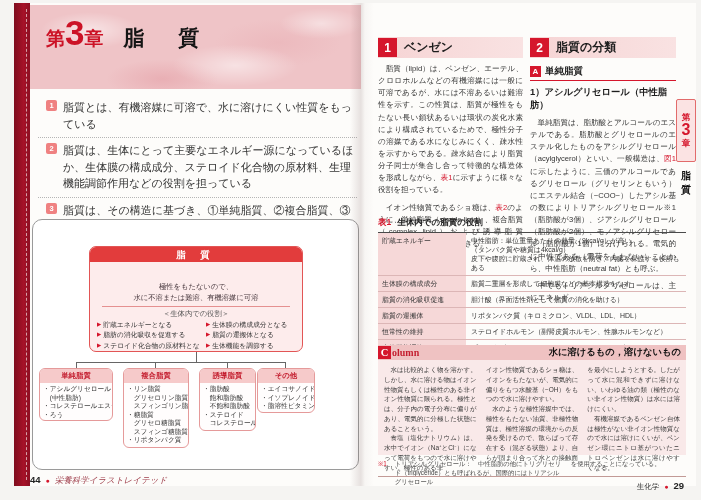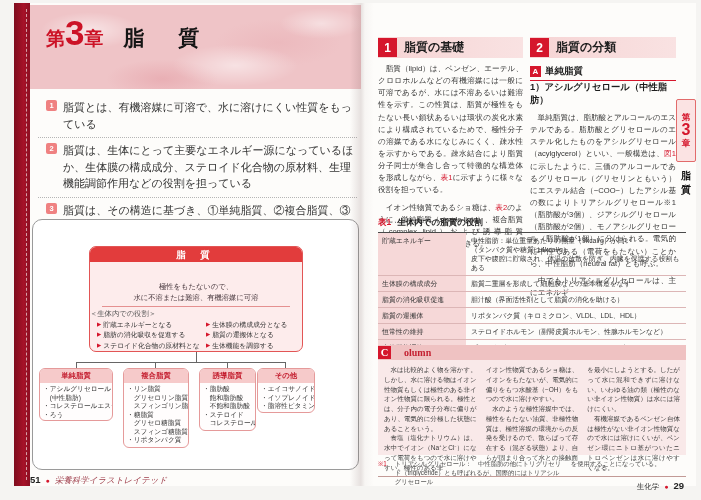--- a/index.html
+++ b/index.html
@@ -40,21 +40,21 @@
   .pt-num { flex:none; width:11px; height:11px; margin-top:1px; background:#ef8181; color:#fff; font-size:7.5px; font-weight:bold; display:flex; align-items:center; justify-content:center; border-radius:2px; }
   .pt-text { font-size:11px; font-weight:normal; color:#333; line-height:1.5; }
 
   
   #diagram { left:2px; top:216px; width:327px; height:251px; border:1.5px solid #9a9a9a; border-radius:10px; background:#fff; }
   #dg-label { position:absolute; left:4px; top:-9px; background:#d5162c; color:#fff; font-size:9.5px; font-weight:bold; padding:2px 10px; border-radius:9px; letter-spacing:1px; }
   #root-box { position:absolute; left:56px; top:26px; width:214px; height:106px; background:#fdecec; border:1.2px solid #e25555; border-radius:7px; overflow:hidden; }
   #root-head { height:15px; background:#e23c3c; color:#fff; font-size:9.5px; font-weight:bold; text-align:center; line-height:15px; letter-spacing:6px; }
   #root-desc { margin-top:20px; font-size:7.3px; color:#44343a; text-align:center; line-height:1.45; white-space:pre-line; }
   #root-div { border-top:1px solid #e59090; margin:3px 12px 2px; }
-  #roles-heading { text-align:left; font-size:7.3px; color:#555; margin-bottom:1px; }
+  #roles-heading { text-align:center; font-size:7.3px; color:#555; margin-bottom:1px; }
   .roles { display:flex; padding:0 7px; }
   .roles ul { list-style:none; }
   .roles .l { width:55%; } .roles .r { width:45%; }
   .roles li { font-size:6.8px; color:#333; line-height:1.5; }
   .roles li::before { content:"▶"; color:#d5162c; font-size:5.5px; margin-right:2px; vertical-align:1px; }
   .cn { background:#666; position:absolute; }
   .cat { position:absolute; top:148px; border:1px solid #e59a9a; border-radius:6px; background:#fffdfd; overflow:hidden; }
   .cat-head { background:#f6caca; color:#c41f30; font-size:7.4px; font-weight:bold; text-align:center; padding:2px 0; }
   .cat-body { padding:2px 3px; }
   .cat-line { font-size:6.7px; color:#333; line-height:1.28; white-space:pre; }
@@ -77,38 +77,38 @@
   #col-1 { left:17px;  width:145px; }
   #col-2 { left:169px; width:146px; }
   .sec-head { height:21px; display:flex; align-items:center; background:linear-gradient(to right,#f6d4d4,#f9e2e2); }
   .sec-num { flex:none; width:19px; height:19px; background:#d5162c; color:#fff; font-size:12px; font-weight:bold; display:flex; align-items:center; justify-content:center; margin-right:7px; }
   .sec-title { font-size:12px; font-weight:bold; color:#1d1d1d; }
   .para { margin-top:5px; font-size:7.6px; line-height:1.6; color:#333; text-align:justify; }
   .redref { color:#d5162c; }
   .sub-a { margin-top:7px; display:flex; align-items:center; gap:4px; border-bottom:1.5px solid #d5162c; padding-bottom:2px; }
   .sub-a .sq { flex:none; width:11px; height:11px; background:#d5162c; color:#fff; font-size:8px; font-weight:bold; display:flex; align-items:center; justify-content:center; }
   .sub-a .t { font-size:9.5px; font-weight:bold; color:#1d1d1d; }
-  .h-num { font-size:9.3px; font-weight:bold; color:#1d1d1d; }
+  .h-num { margin-top:5px; font-size:9.3px; font-weight:bold; color:#1d1d1d; }
 
   
   #table-block { left:17px; top:214px; width:308px; }
   #table-title { display:flex; gap:6px; align-items:baseline; }
   #table-title .tag { color:#d5162c; font-size:8.5px; font-weight:bold; }
   #table-title .tt { color:#1d1d1d; font-size:8.5px; font-weight:bold; }
   #table { margin-top:3px; border-top:1.8px solid #4a4a4a; }
   .trow { display:flex; border-bottom:1px solid #dcb6b6; }
   .trow:last-child { border-bottom:1.5px solid #777; }
   .tlabel { flex:none; width:88px; background:#f6d8d8; font-size:6.9px; color:#333; padding:2.5px 4px; }
   .tval { flex:1; font-size:6.9px; color:#333; padding:2.5px 5px; line-height:1.35; white-space:pre-line; }
 
   
   #column-box { left:17px; top:342px; width:308px; height:110px; background:#f9e9e9; }
   #col-band { height:15px; background:#efc2c2; display:flex; align-items:center; padding-right:5px; }
   #col-band .c-sq { width:13px; height:13px; background:#d5162c; color:#fff; font-family:"Liberation Serif", serif; font-weight:bold; font-size:10.5px; display:flex; align-items:center; justify-content:center; }
-  #col-band .c-rest { font-family:"Liberation Serif", serif; font-weight:bold; font-size:10px; color:#c41f30; margin-left:1px;padding-left:12px; }
+  #col-band .c-rest { font-family:"Liberation Serif", serif; font-weight:bold; font-size:10px; color:#c41f30; margin-left:1px; }
   #col-band .c-title { margin-left:auto; font-size:9.3px; font-weight:bold; color:#111; }
   #col-body { display:flex; gap:9px; padding:5px 6px; }
   .ctext { flex:1; font-size:6.5px; line-height:1.5; color:#3a3a3a; text-align:justify; white-space:pre-line; }
 
   
   #footnote { left:17px; top:456px; width:308px; display:flex; gap:8px; font-size:6.3px; color:#444; line-height:1.45; }
   #footnote .mk { color:#d5162c; flex:none; }
   #footnote .f1 { width:168px; }
   #footnote .f2 { flex:1; }
   #fn-rule { left:17px; top:473px; width:308px; border-top:1px solid #c29a96; }
@@ -219,32 +219,32 @@
       <div class="cat-head">その他</div>
       <div class="cat-body">
         <div class="cat-line">・エイコサノイド</div>
         <div class="cat-line">・イソプレノイド</div>
         <div class="cat-line">・脂溶性ビタミン</div>
       </div>
     </div>
   </div>
 
   <div class="abs footer" id="footer-left">
-    <span class="pgnum">51</span>
+    <span class="pgnum">44</span>
     <span class="dot">●</span>
     <span class="ft">栄養科学イラストレイテッド</span>
   </div>
 </div>
 
 <div class="abs page" id="right-page">
 
   <div class="col" id="col-1">
     <div class="sec-head">
       <span class="sec-num">1</span>
-      <span class="sec-title">脂質の基礎</span>
+      <span class="sec-title">ベンゼン</span>
     </div>
     <p class="para"><span>　脂質（lipid）は、ベンゼン、エーテル、クロロホルムなどの有機溶媒には一般に可溶であるが、水には不溶あるいは難溶性を示す。この性質は、脂質が極性をもたない長い鎖状あるいは環状の炭化水素により構成されているためで、極性分子の溶媒である水になじみにくく、疎水性を示すからである。疎水結合により脂質分子同士が集合し合って特徴的な構造体を形成しながら、</span><span class="redref">表1</span><span>に示すように様々な役割を担っている。</span></p>
     <p class="para"><span>　イオン性物質であるショ糖は、</span><span class="redref">表2</span><span>のように、単純脂質（simple lipid）、複合脂質（complex lipid）および誘導脂質（derived lipid）に分類できる。</span></p>
   </div>
 
   <div class="col" id="col-2">
     <div class="sec-head">
       <span class="sec-num">2</span>
       <span class="sec-title">脂質の分類</span>
     </div>
@@ -293,20 +293,21 @@
         <div class="tlabel">脂溶性ビタミン</div>
         <div class="tval">ビタミンA、D、E、K</div>
       </div>
     </div>
   </div>
 
   <div class="abs" id="column-box">
     <div id="col-band">
       <span class="c-sq">C</span>
       <span class="c-rest">olumn</span>
+      <span class="c-title">水に溶けるもの，溶けないもの</span>
     </div>
     <div id="col-body">
       <div class="ctext">　水は比較的よく物を溶かす。しかし、水に溶ける物はイオン性物質もしくは極性のある非イオン性物質に限られる。極性とは、分子内の電子分布に偏りがあり、電気的に分極した状態にあることをいう。
 　食塩（塩化ナトリウム）は、水中でイオン（Na⁺とCl⁻）になって電荷をもつので水に溶けやすい。極性のある非</div>
       <div class="ctext">イオン性物質であるショ糖は、イオンをもたないが、電気的に偏りをもつ水酸基（−OH）をもつので水に溶けやすい。
 　水のような極性溶媒中では、極性をもたない油質、非極性物質は、極性溶媒の環境からの反発を受けるので、散らばって存在する（混ざる状態）より、自らが固まり合って水との接触面</div>
       <div class="ctext">を最小にしようとする。したがって水に混和できずに溶けない、いわゆる油の類（極性のない非イオン性物質）は水には溶けにくい。
 　有機溶媒であるベンゼン自体は極性がない非イオン性物質なので水には溶けにくいが、ベンゼン環にニトロ基がついたニトロベンゼンは水に溶けやすくなる。</div>
     </div>
   </div>

